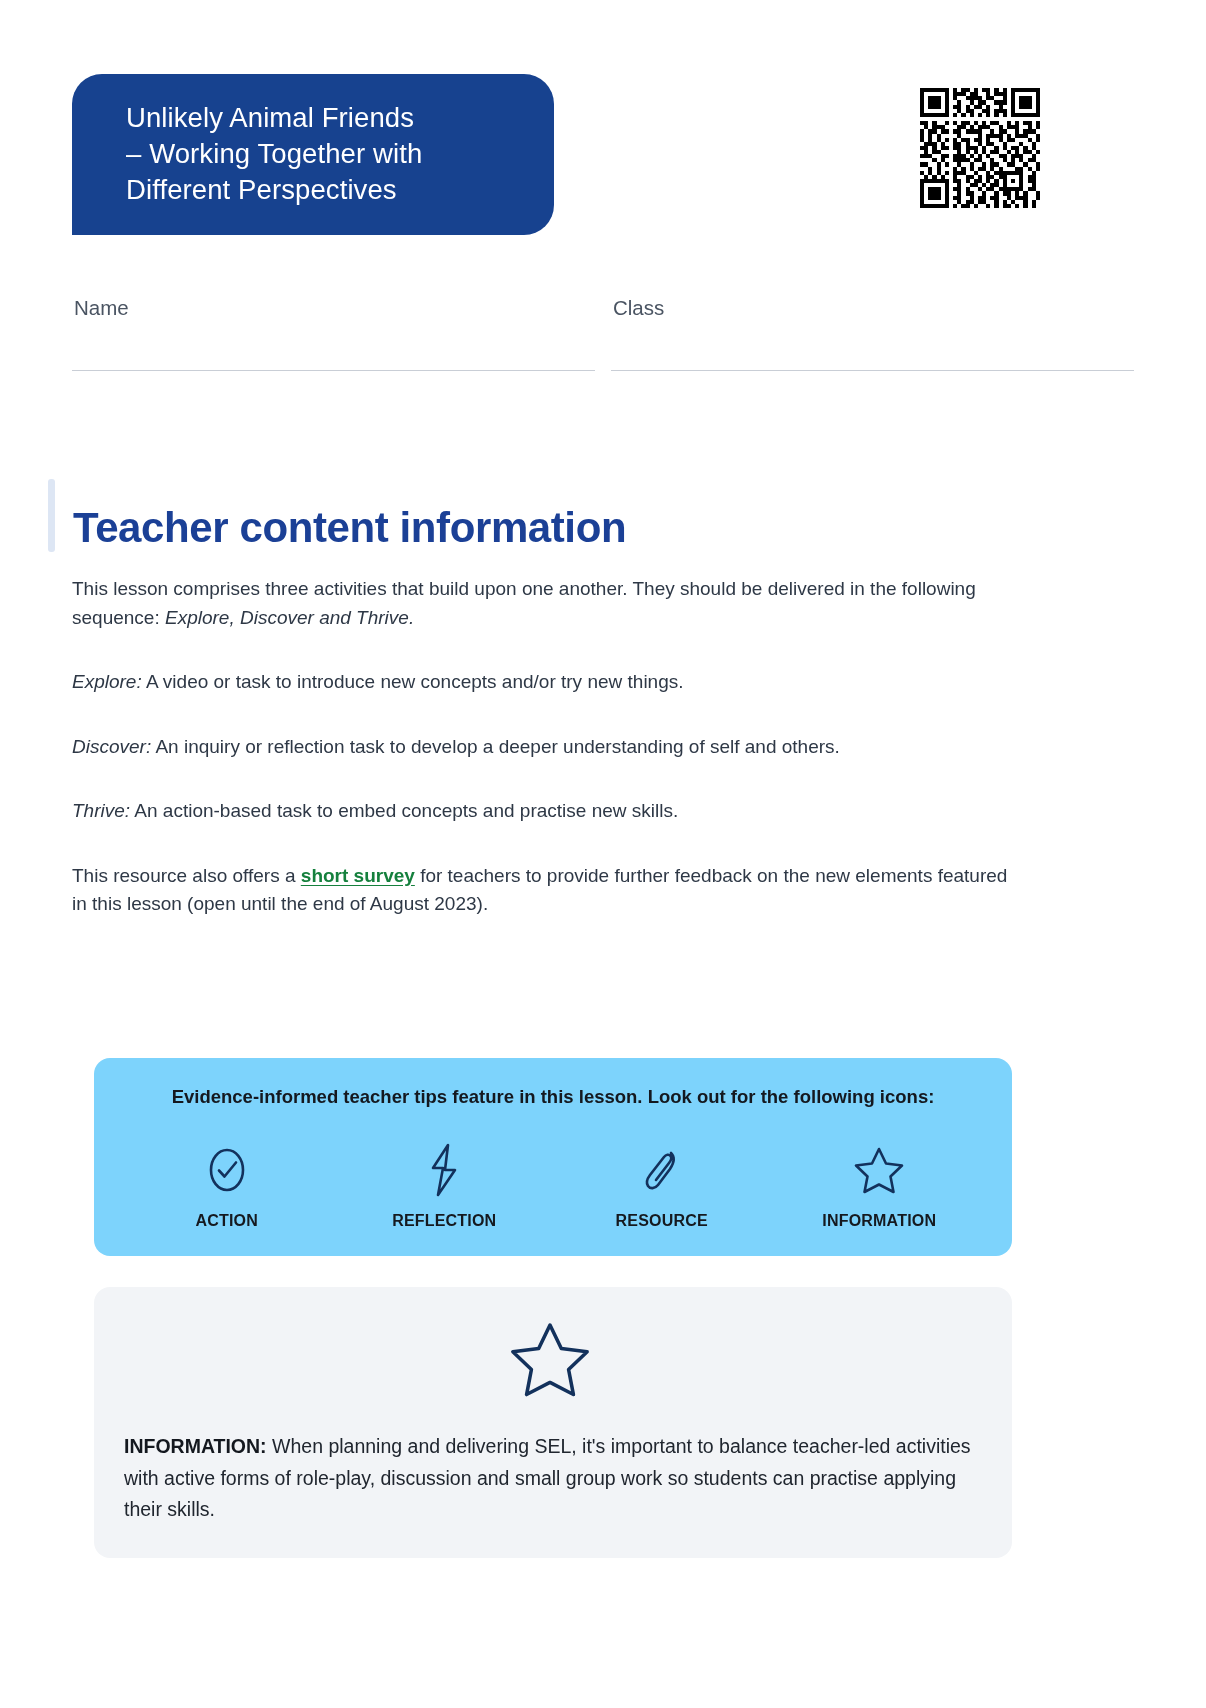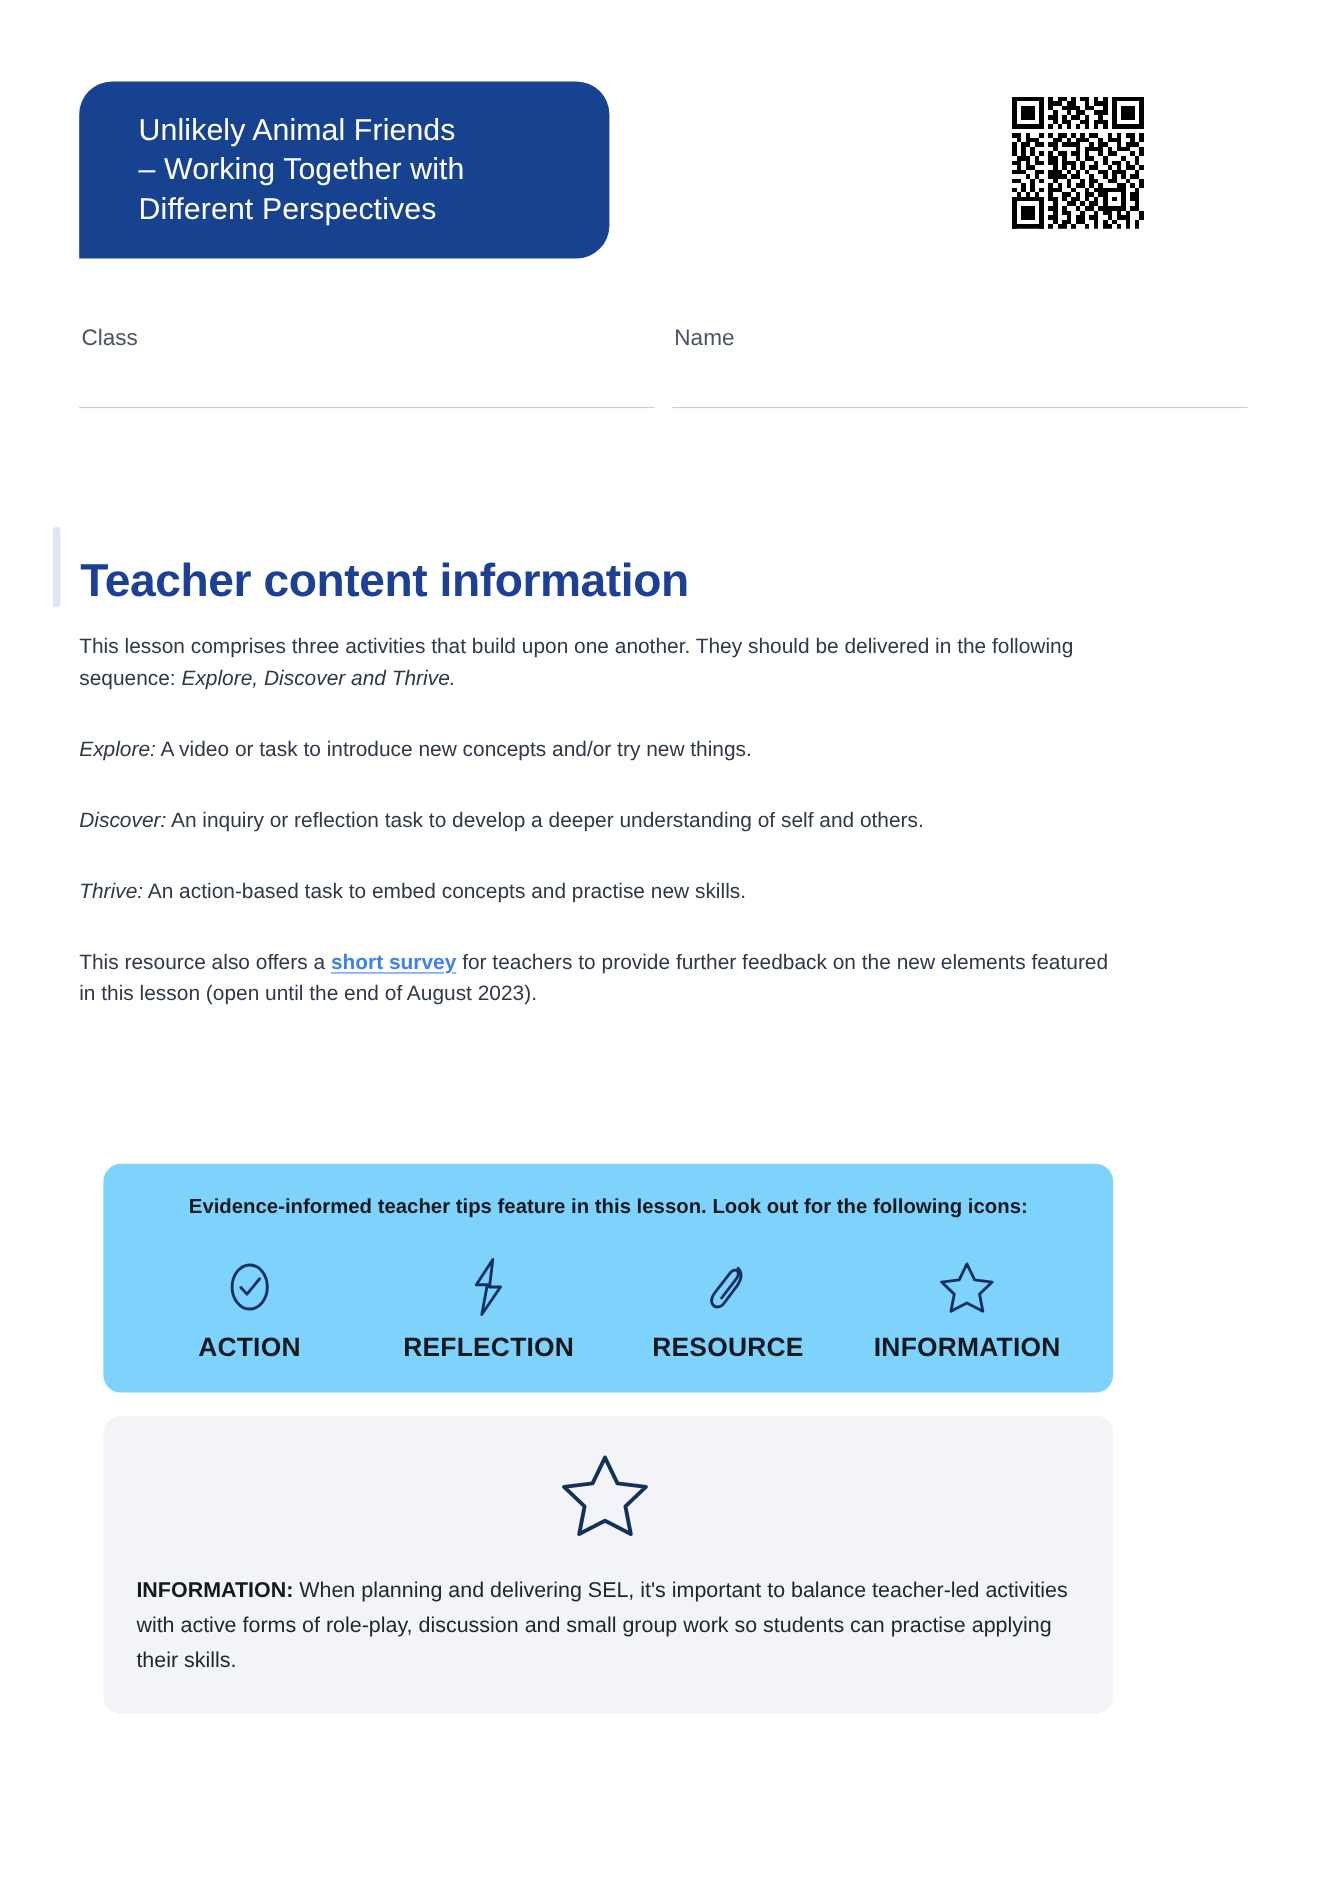--- a/index.html
+++ b/index.html
@@ -105,21 +105,21 @@
   .body-copy p {
     margin: 0 0 36px 0;
     font-size: 19px;
     line-height: 1.5;
     color: #2e3846;
   }
   .body-copy p:last-child { margin-bottom: 0; }
   .body-copy em { font-style: italic; }
   .survey-link {
     font-weight: bold;
-    color: #3b82f6;
+    color: #15803d;
     text-underline-offset: 3px;
   }
 
   
   .legend-panel {
     position: absolute;
     left: 94px;
     top: 1058px;
     width: 918px;
     background: #7dd3fc;
@@ -146,21 +146,21 @@
   }
   .legend-icon {
     height: 56px;
     display: flex;
     align-items: center;
     justify-content: center;
     margin-bottom: 14px;
   }
   .legend-icon svg { display: block; }
   .legend-label {
-    font-size: 24px;
+    font-size: 16px;
     font-weight: bold;
     color: #15191f;
     letter-spacing: 0.2px;
   }
 
   
   .callout {
     position: absolute;
     left: 94px;
     top: 1287px;
@@ -449,25 +449,25 @@
           <rect x="20" y="28" width="2" height="1"></rect>
             <rect x="23" y="28" width="1" height="1"></rect>
           <rect x="27" y="28" width="1" height="1"></rect>
         </g>
       </svg>
     </div>
   </div>
 
   <div class="fields">
     <div class="field">
+      <span class="field-label">Name</span>
+      <div class="field-rule"></div>
+    </div>
+    <div class="field">
       <span class="field-label">Class</span>
-      <div class="field-rule"></div>
-    </div>
-    <div class="field">
-      <span class="field-label">Name</span>
       <div class="field-rule"></div>
     </div>
   </div>
 
   <div class="section-heading">
     <div class="heading-bar"></div>
     <div class="heading-text">Teacher content information</div>
   </div>
 
   <div class="body-copy">

